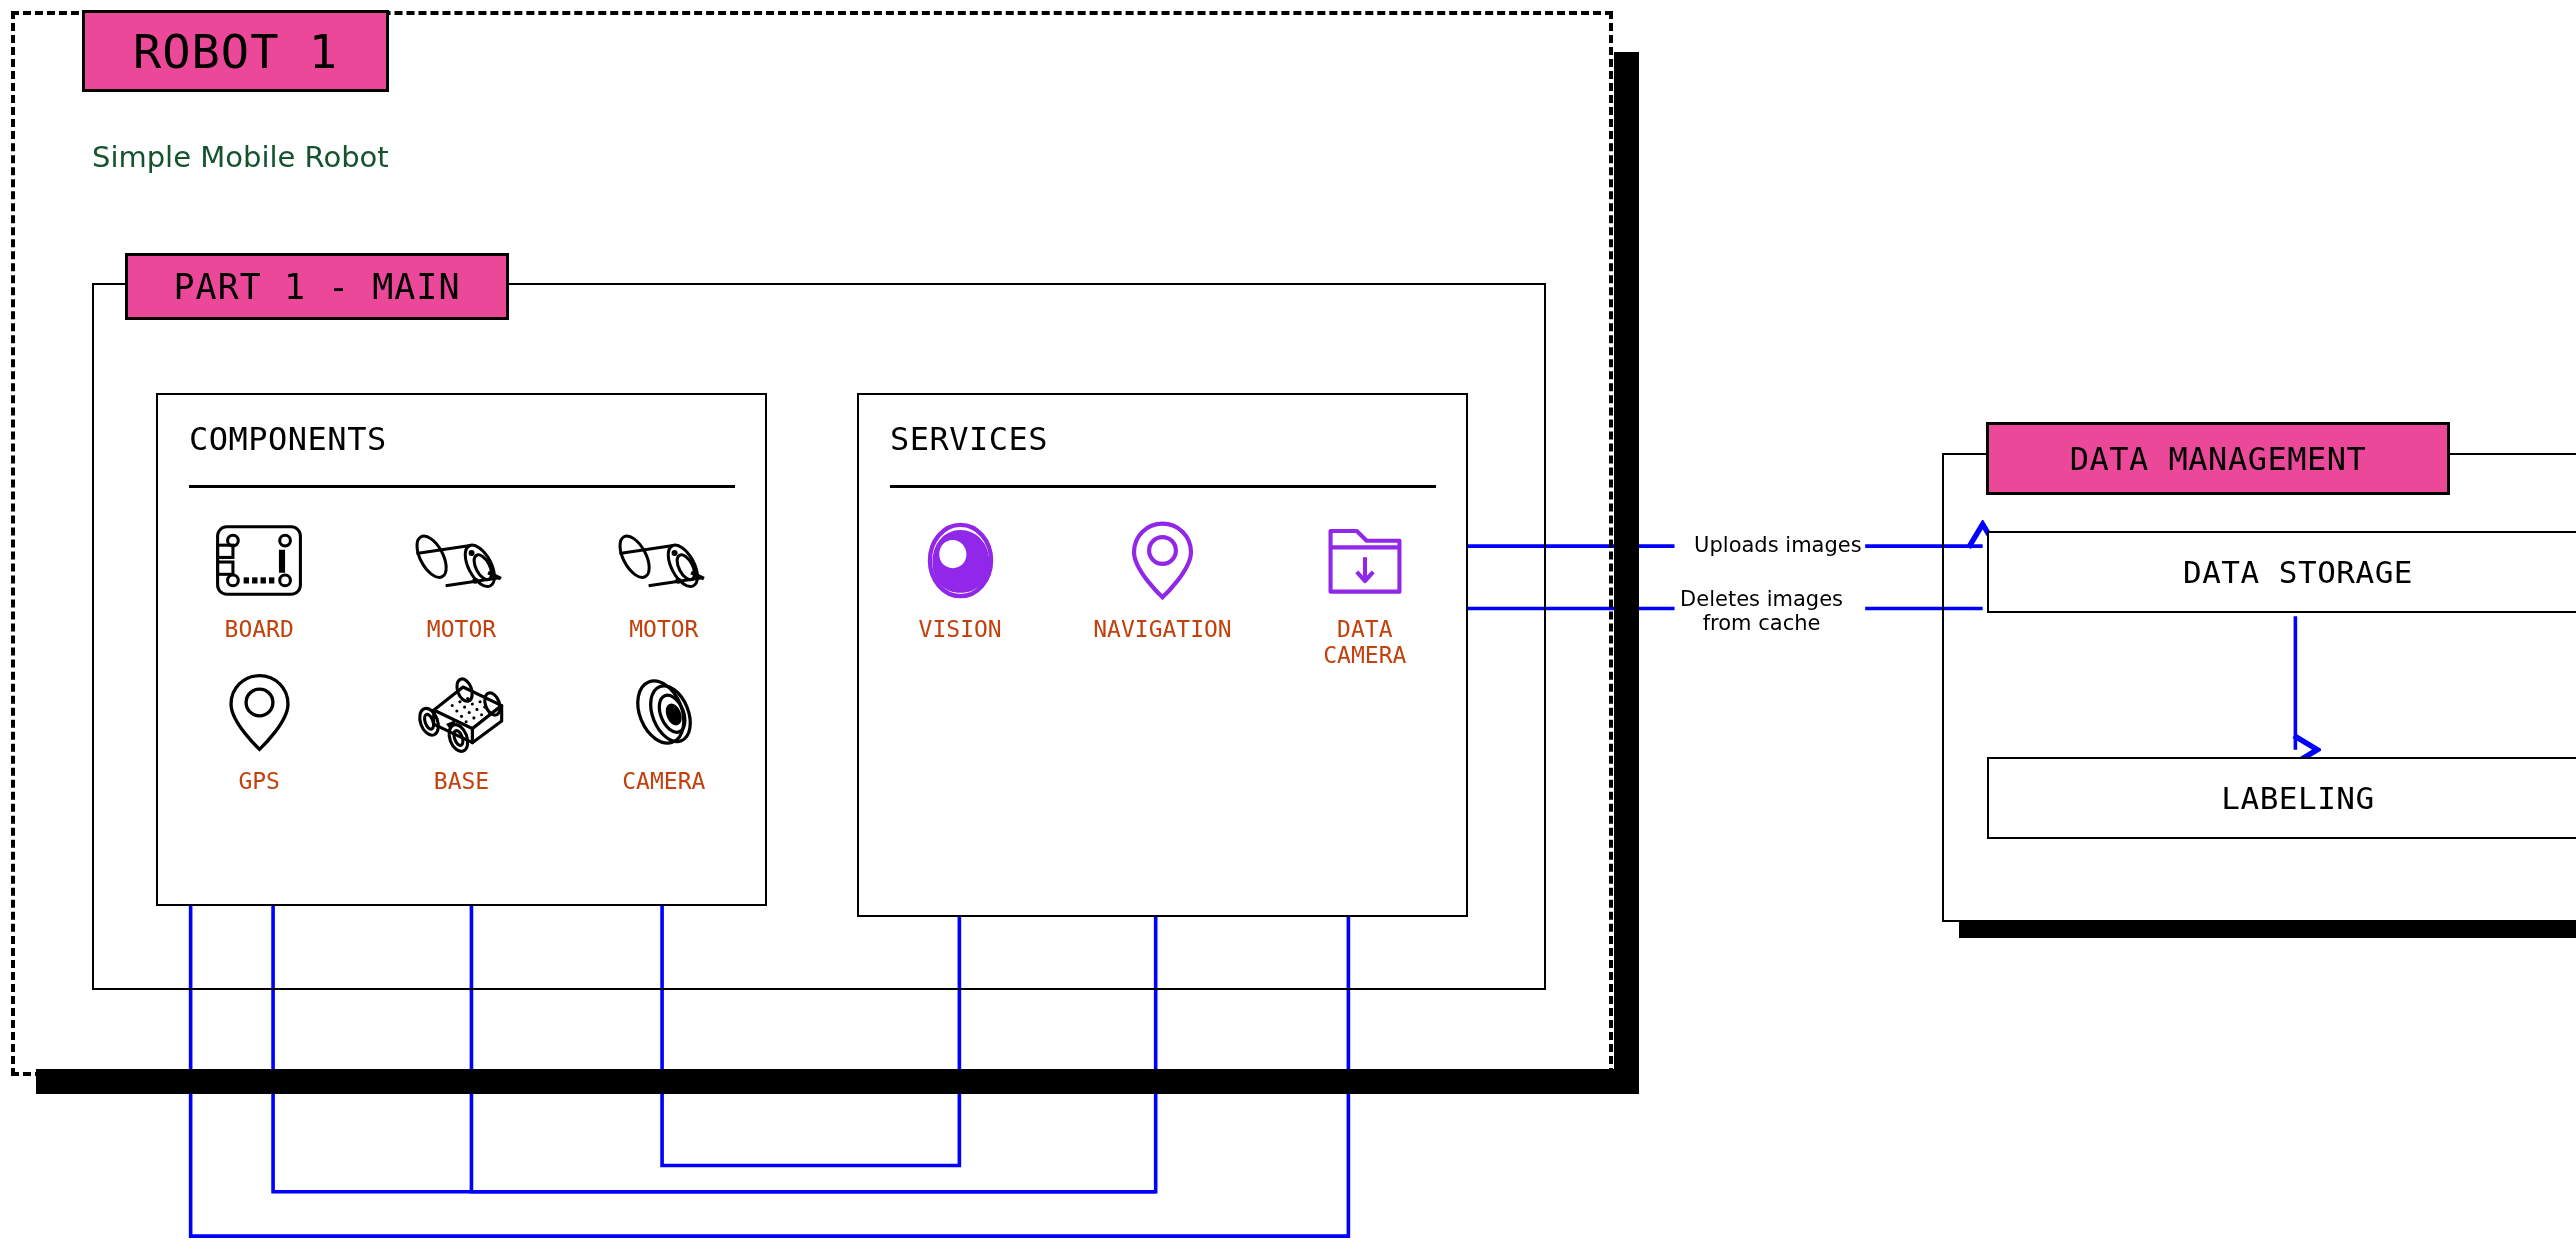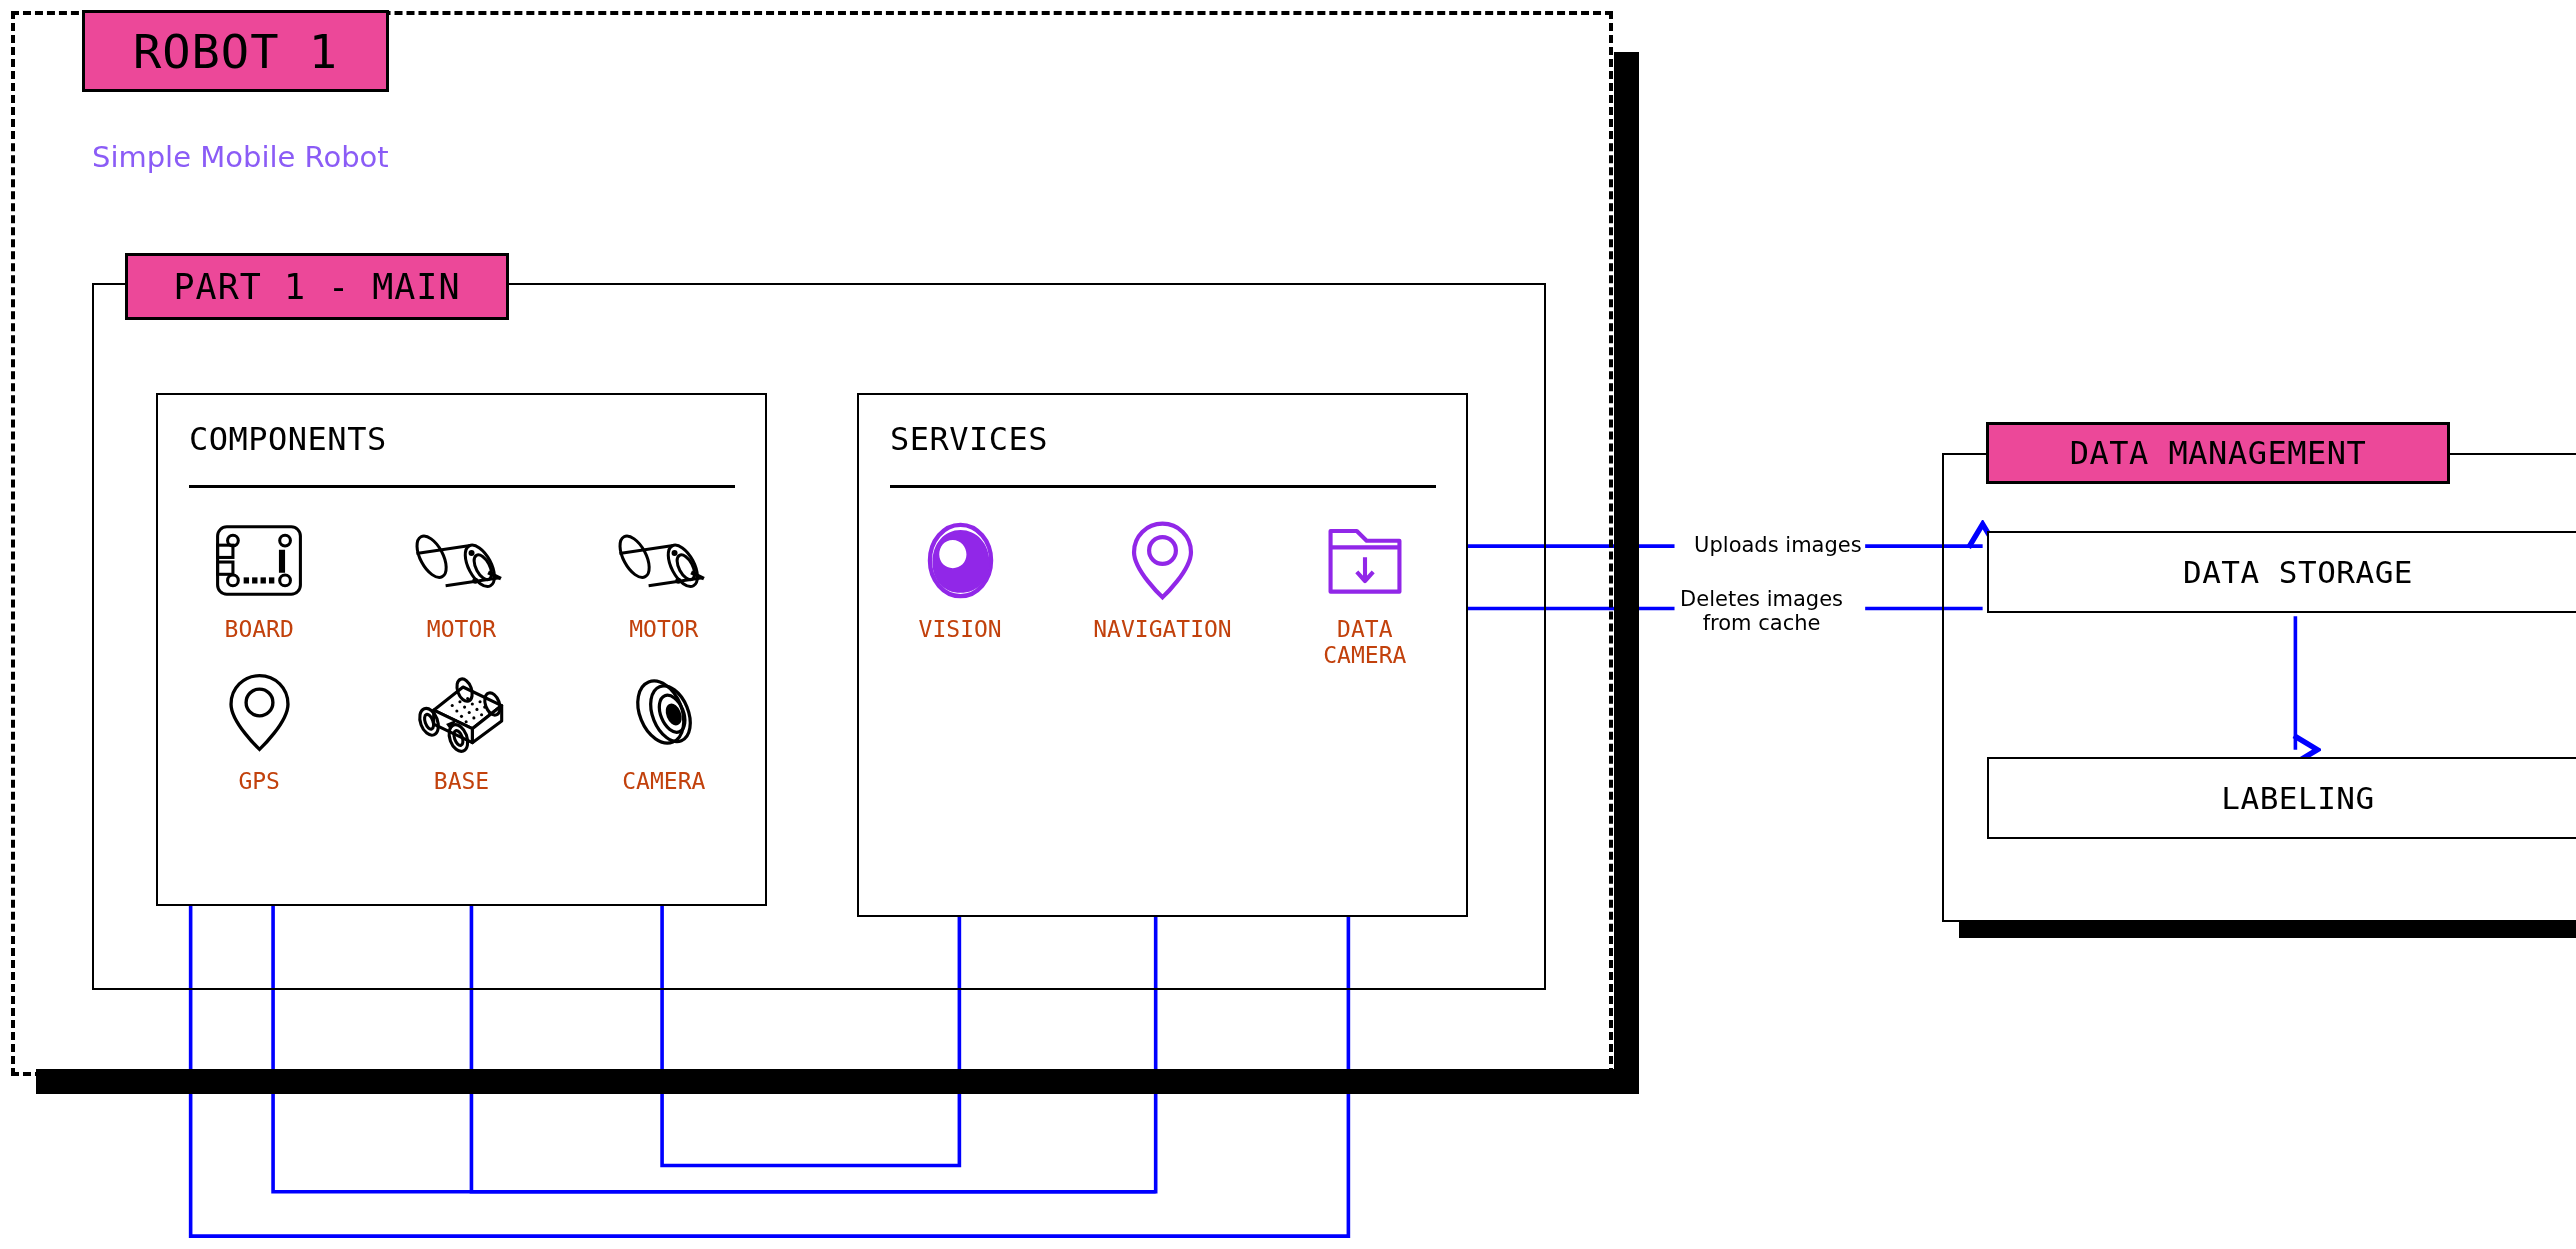--- a/index.html
+++ b/index.html
@@ -64,21 +64,21 @@
     letter-spacing: 1px;
   }
   .chip-part {
     left: 125px; top: 253px;
     width: 384px; height: 67px;
     font-size: 35px;
     letter-spacing: 1px;
   }
   .chip-dm {
     left: 1986px; top: 422px;
-    width: 464px; height: 62px;
+    width: 464px; height: 73px;
     font-size: 32px;
     letter-spacing: 0.5px;
   }
 
   
   .part-box {
     position: absolute;
     left: 92px; top: 283px;
     width: 1454px; height: 707px;
     border: 2.6px solid #000000;
@@ -141,21 +141,21 @@
     line-height: 1.12;
     letter-spacing: 0px;
     white-space: pre-line;
   }
 
   .subtitle {
     position: absolute;
     left: 92px; top: 140px;
     font-family: "DejaVu Sans", sans-serif;
     font-size: 29px;
-    color: #8b5cf6;
+    color: #14532d;
     white-space: pre;
   }
 
   
   .dm-box {
     position: absolute;
     left: 1942px; top: 453px;
     width: 707px; height: 469px;
     border: 2.6px solid #000000;
     box-sizing: border-box;

